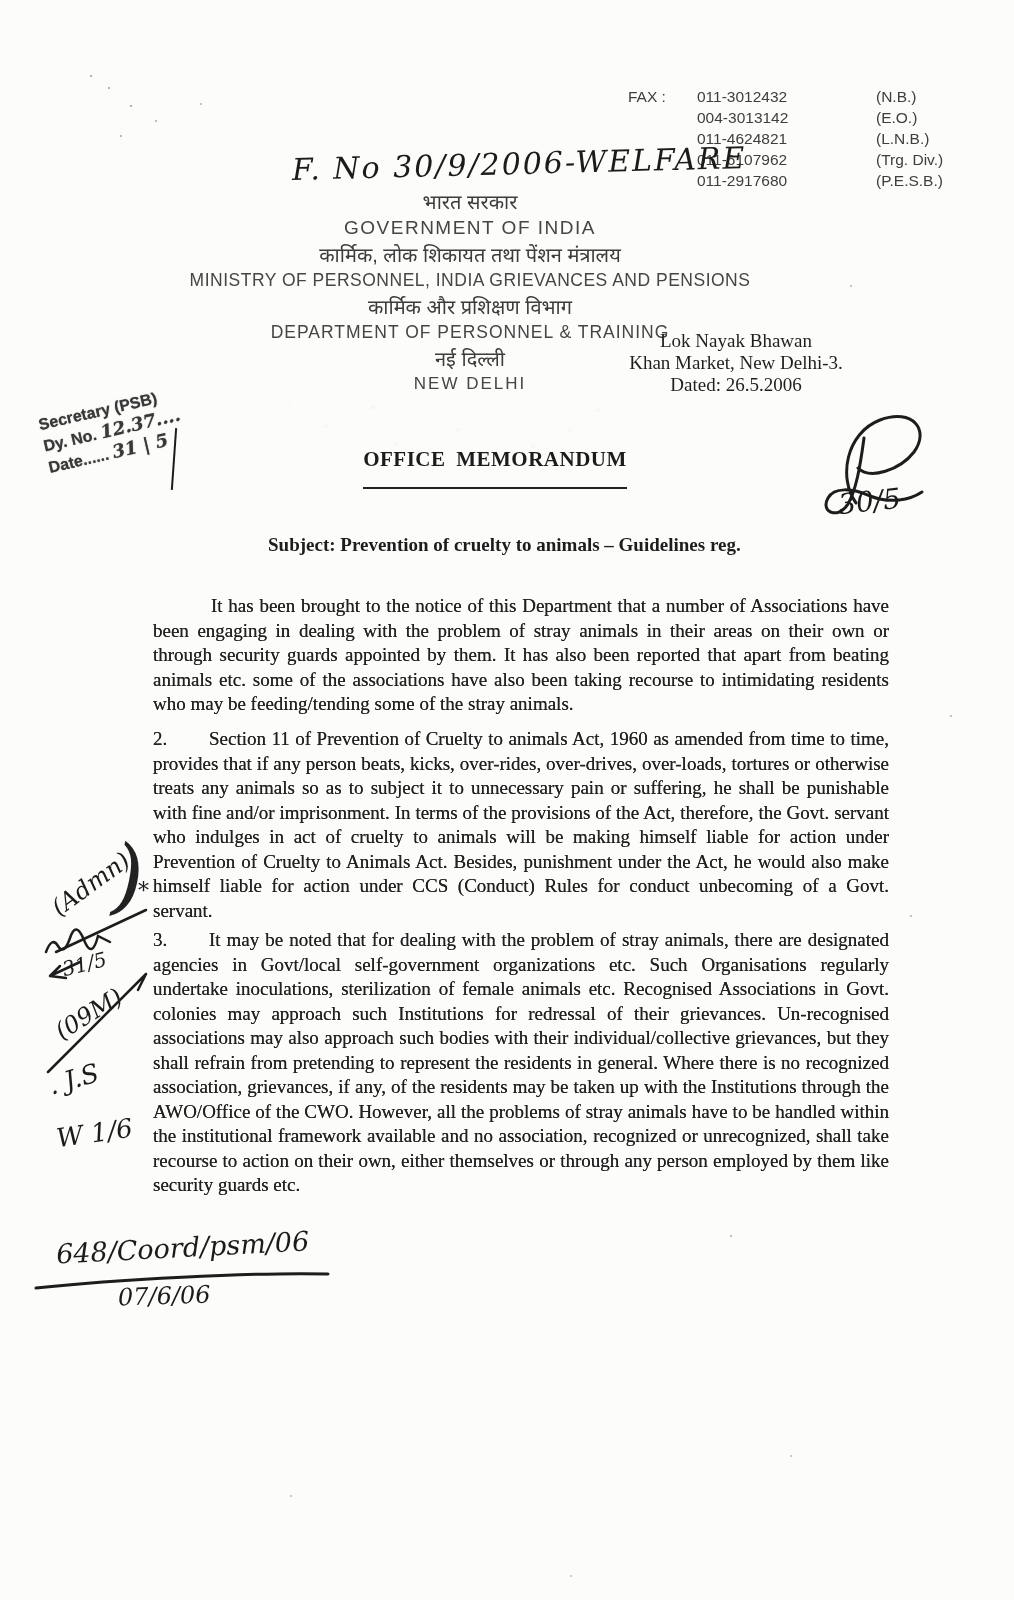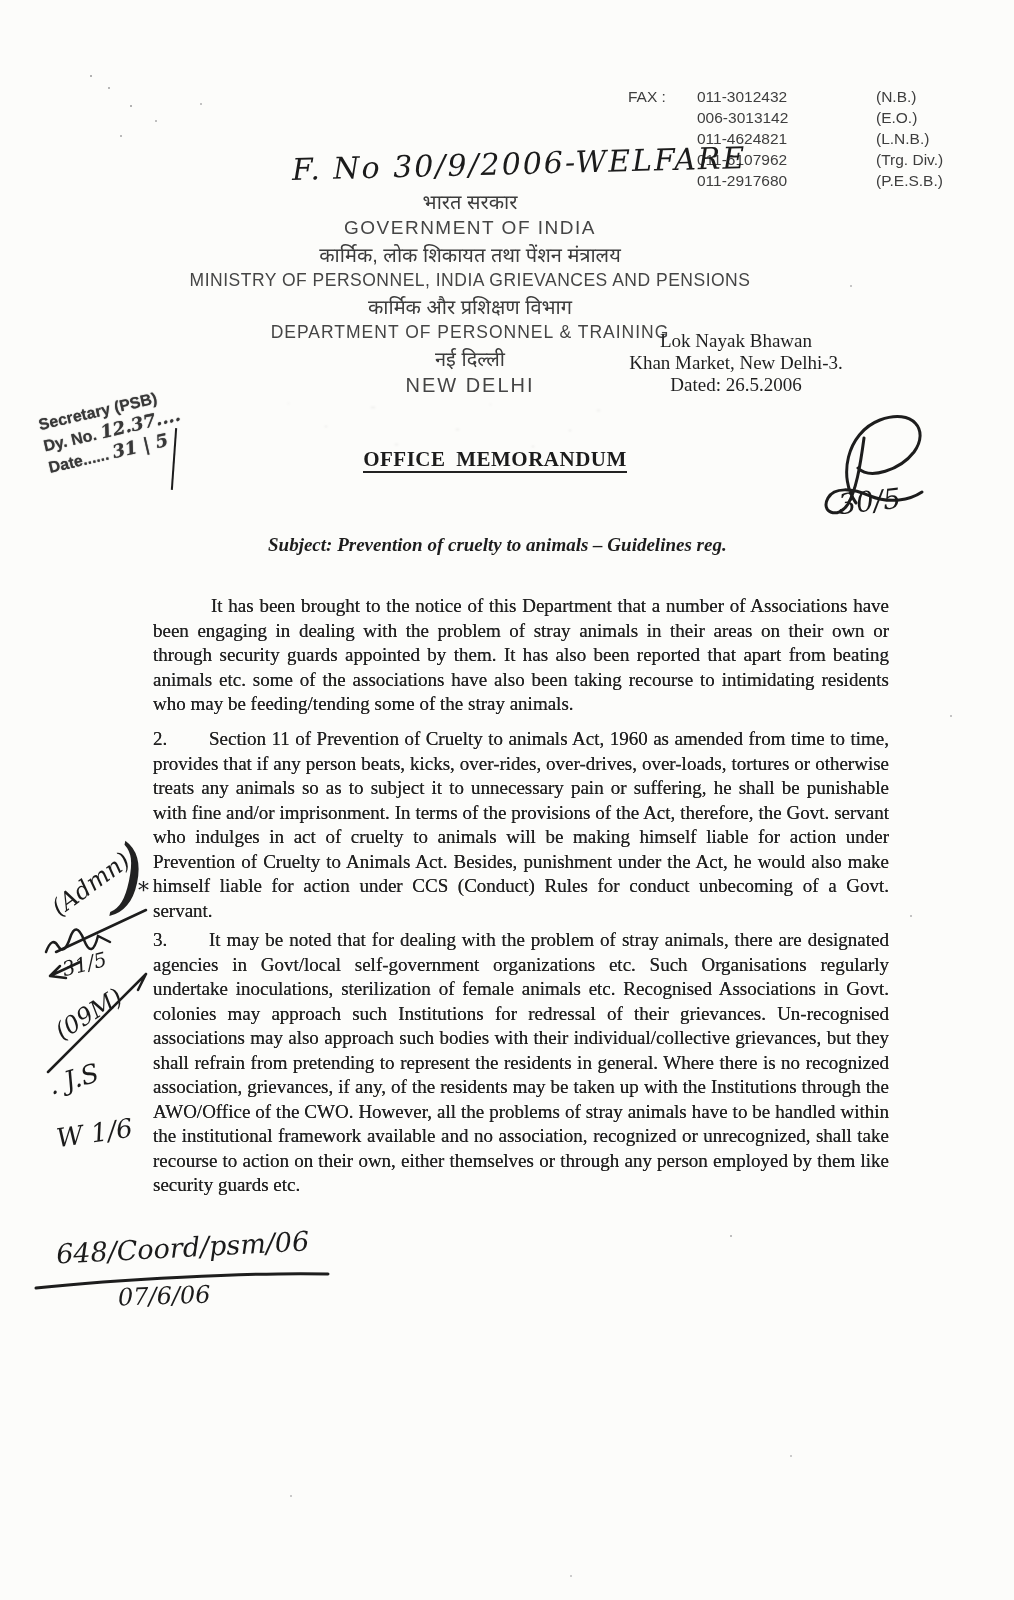--- a/index.html
+++ b/index.html
@@ -19,35 +19,35 @@
   .fax-label{width:52px;}
   .fax-num{width:108px;}
   .fax-unit{padding-left:6px;margin-left:48px;}
   .header{position:absolute;left:120px;top:188px;width:700px;text-align:center;
           font-family:"Liberation Sans",sans-serif;color:#454545;}
   .header div{margin-bottom:2px;}
   .h-hi{font-size:20px;color:#3c3c3c;}
   .h-en1{font-size:19px;letter-spacing:1.5px;}
   .h-en2{font-size:17.5px;letter-spacing:.5px;}
   .h-en3{font-size:17.5px;letter-spacing:1px;}
-  .h-city{font-size:20px;letter-spacing:2px;}
+  .h-city{font-size:17px;letter-spacing:2px;}
   .address{position:absolute;left:590px;top:330px;width:292px;text-align:center;
            font-size:19px;line-height:22px;color:#1f1f1f;}
   
   .stamp{position:absolute;left:42px;top:398px;transform:rotate(-13deg);
          font-family:"Liberation Sans",sans-serif;font-weight:bold;color:#1e1e1e;
          font-size:16px;line-height:21px;opacity:.88;text-shadow:0 0 1px #444;}
   .stamp .hwnum{font-family:"DejaVu Serif",serif;font-style:italic;font-size:18px;}
   .stamp-stroke{position:absolute;left:173px;top:428px;width:2px;height:62px;
                 background:#1c1c1c;transform:rotate(4deg);}
   
   .om-title{position:absolute;left:150px;top:447px;width:690px;text-align:center;}
   .om-title span{font-weight:bold;font-size:21px;letter-spacing:.5px;word-spacing:5px;
-                 border-bottom:2px solid #222;padding-bottom:0;color:#1c1c1c;}
-  .subject{position:absolute;left:268px;top:534px;font-weight:bold;font-size:19px;color:#1d1d1d;font-style:italic;}
+                 border-bottom:2px solid #222;padding-bottom:16px;color:#1c1c1c;}
+  .subject{position:absolute;left:268px;top:534px;font-weight:bold;font-size:19px;color:#1d1d1d;}
   
   .para{position:absolute;left:153px;width:736px;font-size:19px;line-height:24.5px;
         text-align:justify;color:#212121;text-shadow:0 0 .4px #3a3a3a;}
   .p1{top:594px;text-indent:58px;}
   .p2{top:727px;}
   .p3{top:928px;}
   .pnum{display:inline-block;width:56px;text-indent:0;}
   
   .hw{font-family:"DejaVu Serif",serif;font-style:italic;color:#1b1b1b;}
   .fileno{position:absolute;left:292px;top:146px;font-size:30px;letter-spacing:2px;
@@ -90,21 +90,21 @@
 <div class="page">
 
   <div class="fax">
     <div class="fax-row">
       <span class="fax-label">FAX :</span>
       <span class="fax-num">011-3012432</span>
       <span class="fax-unit">(N.B.)</span>
     </div>
     <div class="fax-row">
       <span class="fax-label"></span>
-      <span class="fax-num">006-3013142</span>
+      <span class="fax-num">004-3013142</span>
       <span class="fax-unit">(E.O.)</span>
     </div>
     <div class="fax-row">
       <span class="fax-label"></span>
       <span class="fax-num">011-4624821</span>
       <span class="fax-unit">(L.N.B.)</span>
     </div>
     <div class="fax-row">
       <span class="fax-label"></span>
       <span class="fax-num">011-6107962</span>

